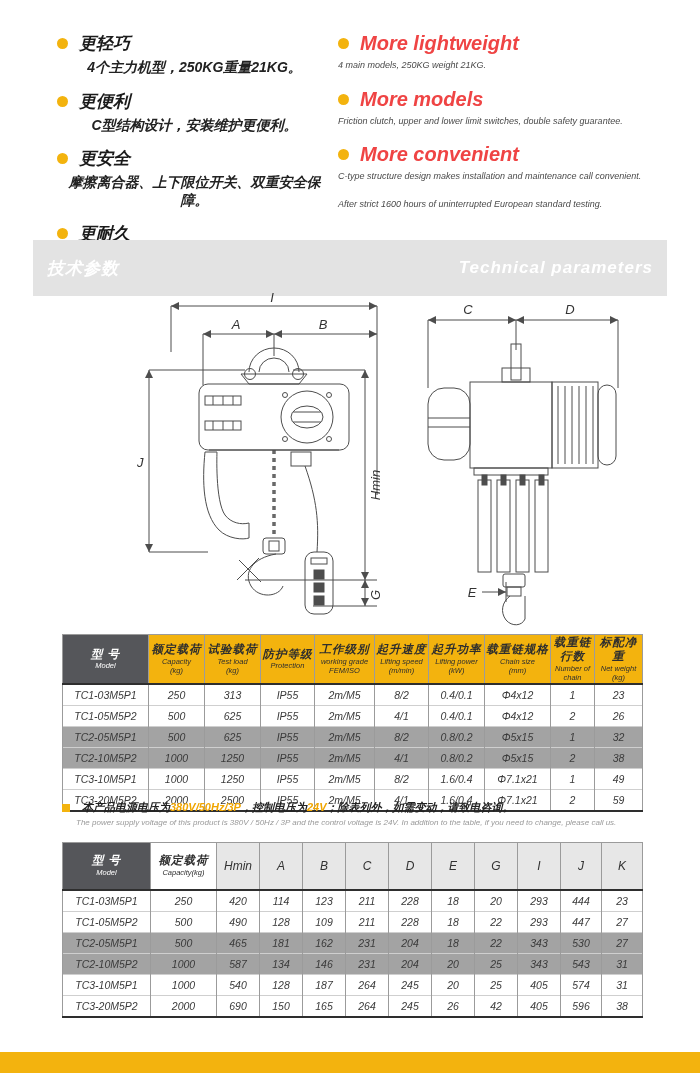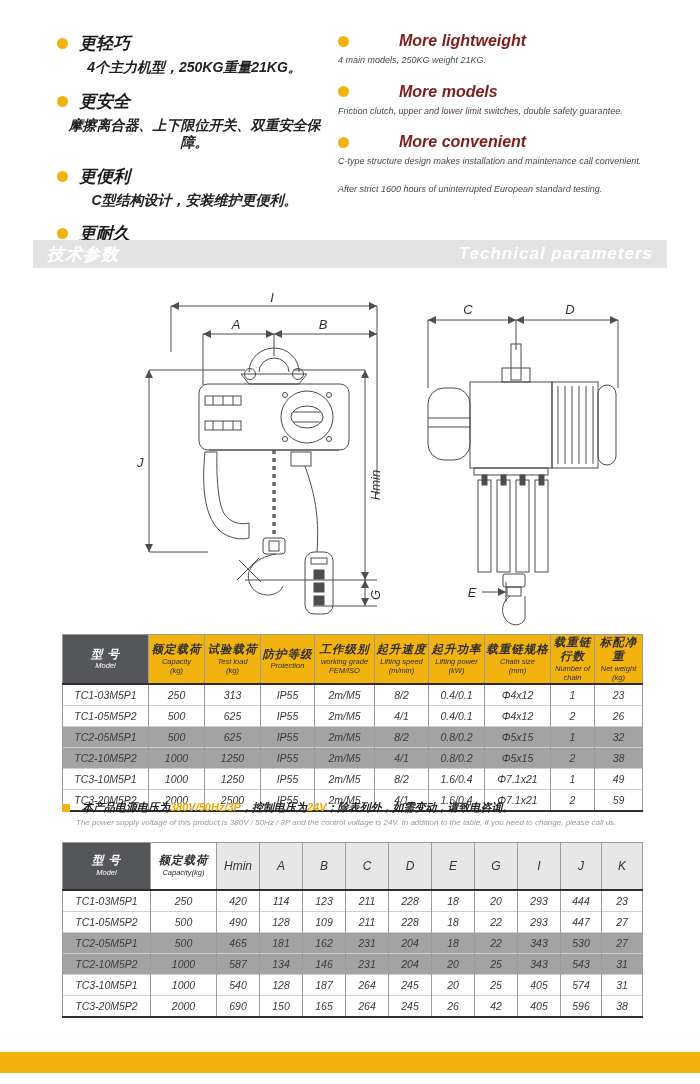--- a/index.html
+++ b/index.html
@@ -7,27 +7,27 @@
         font-family:"Liberation Sans","DejaVu Sans",sans-serif;color:#222;font-style:italic;}
 
   
   .features-col{position:absolute;top:32px;}
   .features-zh{left:57px;width:275px;}
   .features-en{left:338px;width:335px;}
   .feat{margin-bottom:13px;}
   .feat-title-row{display:flex;align-items:center;gap:11px;}
   .dot{width:11px;height:11px;border-radius:50%;background:#F3B30E;flex:0 0 auto;}
   .features-zh .feat-title{font-size:17px;font-weight:bold;color:#1a1a1a;}
-  .features-en .feat-title{font-size:16px;font-weight:bold;color:#7f1d1d;margin-left:39px;}
+  .features-en .feat-title{font-size:20px;font-weight:bold;color:#ef4444;}
   .features-zh .feat-desc{font-size:14px;font-weight:bold;color:#222;margin-top:4px;line-height:1.25;text-align:center;}
   .features-en .feat-desc{font-size:9px;color:#4a4a4a;margin-top:5px;line-height:1.3;}
   .features-en .feat{margin-bottom:16px;}
 
   
-  .banner{position:absolute;left:33px;top:240px;width:634px;height:28px;background:#E3E3E3;
+  .banner{position:absolute;left:33px;top:240px;width:634px;height:56px;background:#E3E3E3;
           display:flex;justify-content:space-between;align-items:center;box-sizing:border-box;
           padding:0 14px;color:#fff;font-weight:bold;font-size:17px;letter-spacing:1px;}
 
   
   .diagram{position:absolute;top:290px;}
   .diagram.front{left:133px;}
   .diagram.side{left:410px;}
   .diagram svg{display:block;}
   .diagram text{font-size:13px;fill:#333;}
 
@@ -68,30 +68,30 @@
     <div class="feat">
       <div class="feat-title-row">
           <span class="dot"></span>
         <span class="feat-title">更轻巧</span>
         </div>
       <div class="feat-desc">4个主力机型，250KG重量21KG。</div>
     </div>
     <div class="feat">
       <div class="feat-title-row">
           <span class="dot"></span>
+        <span class="feat-title">更便利</span>
+        </div>
+      <div class="feat-desc">C型结构设计，安装维护更便利。</div>
+    </div>
+    <div class="feat">
+      <div class="feat-title-row">
+          <span class="dot"></span>
         <span class="feat-title">更安全</span>
         </div>
       <div class="feat-desc">摩擦离合器、上下限位开关、双重安全保障。</div>
-    </div>
-    <div class="feat">
-      <div class="feat-title-row">
-          <span class="dot"></span>
-        <span class="feat-title">更便利</span>
-        </div>
-      <div class="feat-desc">C型结构设计，安装维护更便利。</div>
     </div>
     <div class="feat">
       <div class="feat-title-row">
           <span class="dot"></span>
         <span class="feat-title">更耐久</span>
         </div>
       <div class="feat-desc">经过严格的1600小时不间断欧标测试。</div>
     </div>
   </div>
 

